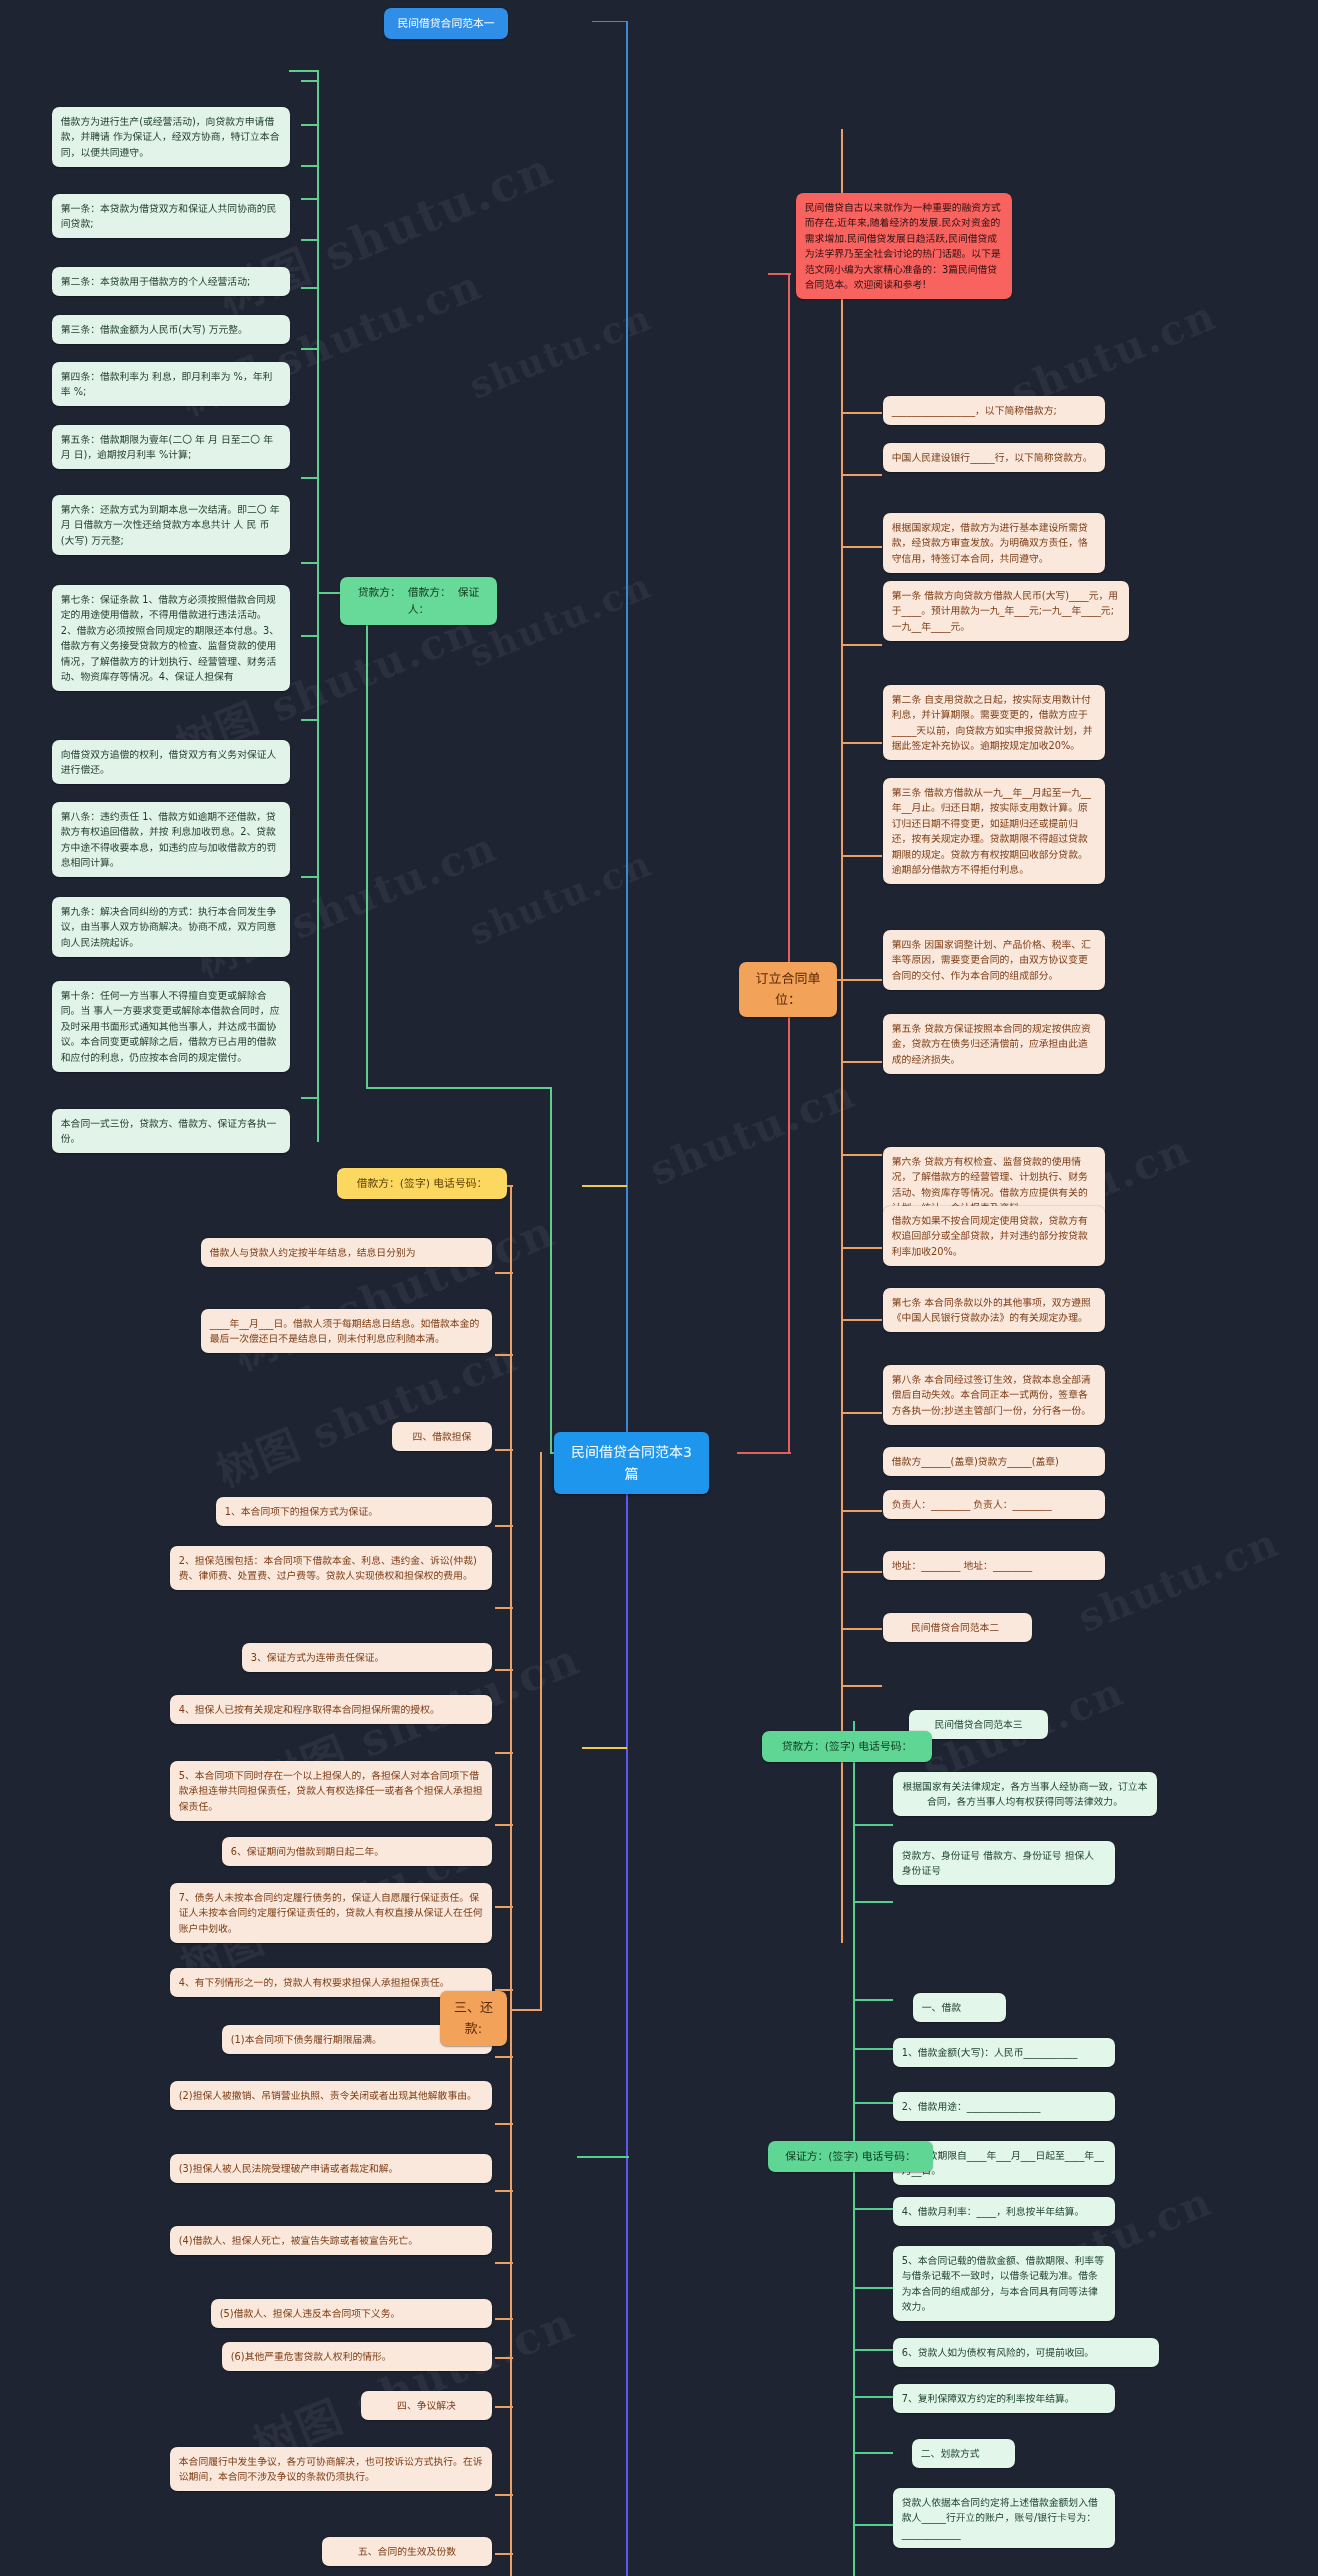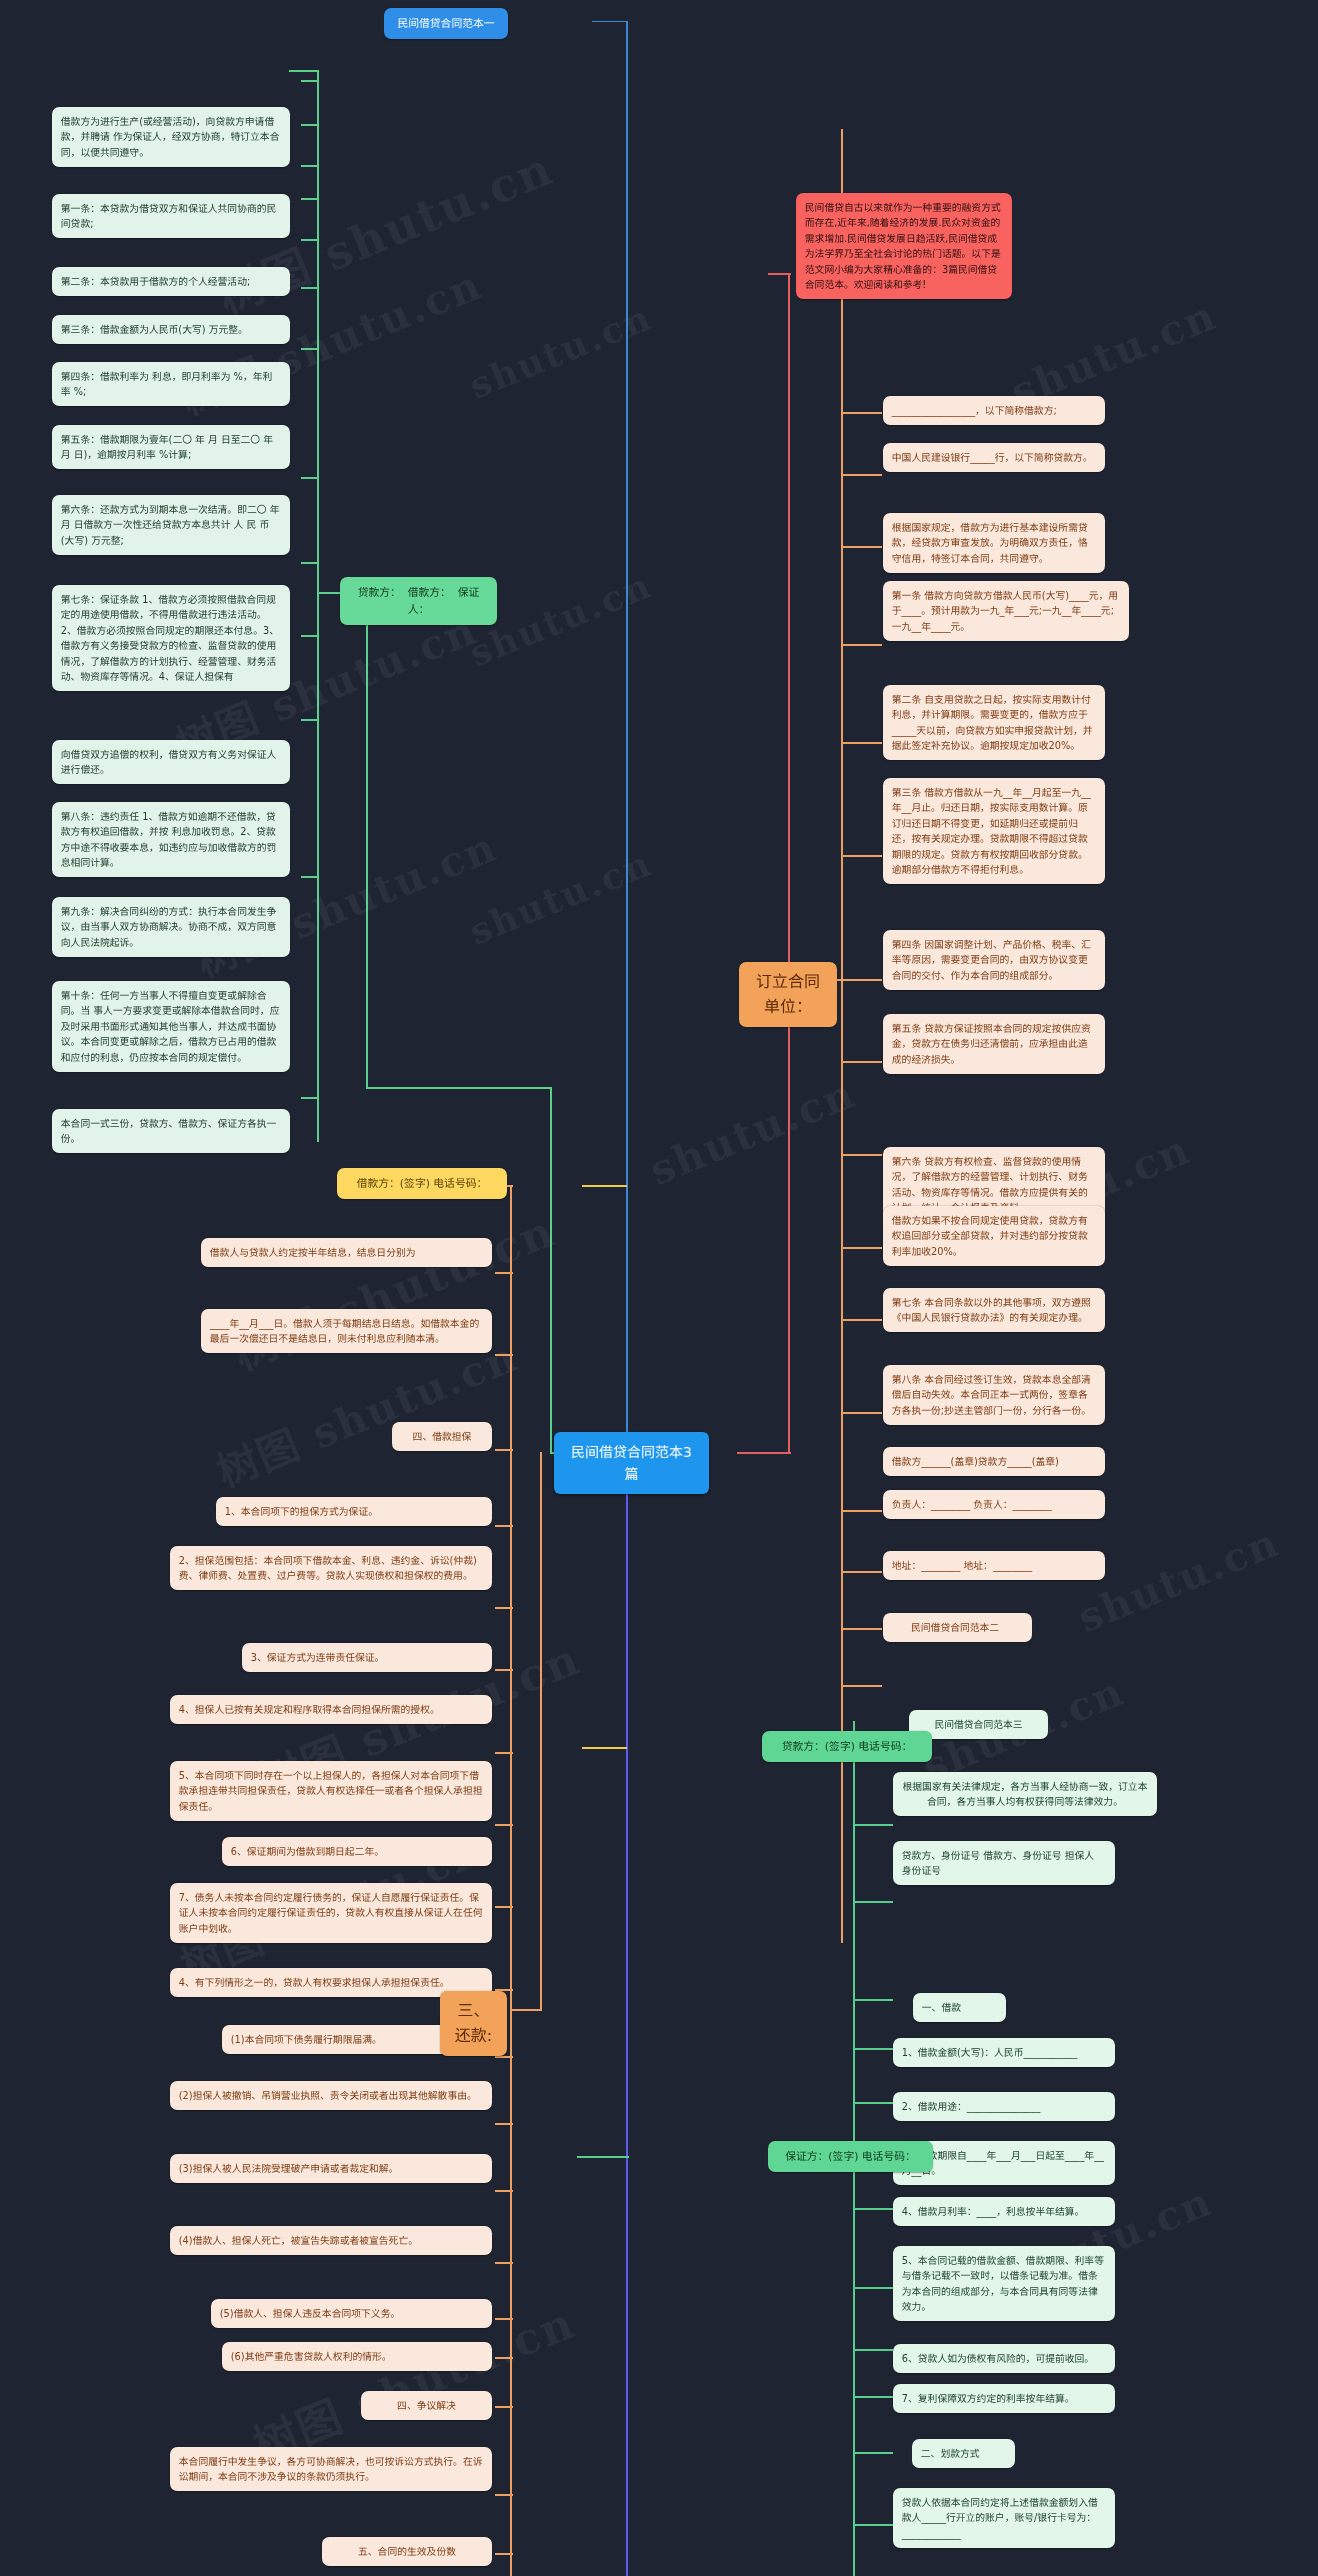--- a/index.html
+++ b/index.html
@@ -26,21 +26,21 @@
     box-shadow:0 0.5px 1.5px rgba(0,0,0,.35);
   }
   
   .n-root{background:#1f96ed;color:#ffffff;font-size:14px;font-weight:500;
           border-radius:6.2px;padding:8.8px 12.4px;box-shadow:0 1px 3.1px rgba(0,0,0,.5);}
   .n-green-leaf{background:#e2f4e9;color:#1d3b29;}
   .n-green-br  {background:#67d998;color:#10381f;font-size:10.8px;padding:7.2px 10.3px;}
   .n-mint-leaf {background:#e3f6ea;color:#1f4530;}
   .n-mint-br   {background:#5fd694;color:#0e3a20;font-size:10.8px;padding:7.2px 10.3px;}
   .n-peach-leaf{background:#fae8dc;color:#7e3c14;}
-  .n-peach-br  {background:#f2a259;color:#5d2a08;font-size:16px;padding:7.2px 10.3px;}
+  .n-peach-br  {background:#f2a259;color:#5d2a08;font-size:13px;padding:7.2px 10.3px;}
   .n-red-leaf  {background:#f9635f;color:#2d1010;}
   .n-yellow-br {background:#fcd860;color:#5c4204;font-size:10.8px;padding:7.2px 10.3px;}
   .n-blue-br   {background:#2f8fe8;color:#ffffff;font-size:10.8px;padding:7.2px 10.3px;}
 
   
   .ln{position:absolute;pointer-events:none;}
   .ln.h{height:1.5px;}
   .ln.v{width:1.5px;}
   .c-green {background:#5ccf8d;}
   .c-mint  {background:#55cf8b;}
@@ -240,21 +240,21 @@
   <div class="node n-mint-leaf" style="left:909px;top:1710px;width:139px;text-align:center;">民间借贷合同范本三</div>
 
   <div class="node n-mint-leaf" style="left:893px;top:1772px;width:264px;text-align:center;">根据国家有关法律规定，各方当事人经协商一致，订立本合同，各方当事人均有权获得同等法律效力。</div>
   <div class="node n-mint-leaf" style="left:893px;top:1841px;width:222px;">贷款方、身份证号 借款方、身份证号 担保人 身份证号</div>
   <div class="node n-mint-leaf" style="left:913px;top:1993px;width:93px;">一、借款</div>
   <div class="node n-mint-leaf" style="left:893px;top:2038px;width:222px;">1、借款金额(大写)：人民币___________</div>
   <div class="node n-mint-leaf" style="left:893px;top:2092px;width:222px;">2、借款用途：_______________</div>
   <div class="node n-mint-leaf" style="left:893px;top:2141px;width:222px;">3、借款期限自____年___月___日起至____年__月__日。</div>
   <div class="node n-mint-leaf" style="left:893px;top:2197px;width:222px;">4、借款月利率：____，利息按半年结算。</div>
   <div class="node n-mint-leaf" style="left:893px;top:2246px;width:222px;">5、本合同记载的借款金额、借款期限、利率等与借条记载不一致时，以借条记载为准。借条为本合同的组成部分，与本合同具有同等法律效力。</div>
-  <div class="node n-mint-leaf" style="left:893px;top:2338px;width:222px;margin-top:6px;">6、贷款人如为债权有风险的，可提前收回。</div>
+  <div class="node n-mint-leaf" style="left:893px;top:2338px;width:266px;">6、贷款人如为债权有风险的，可提前收回。</div>
   <div class="node n-mint-leaf" style="left:893px;top:2384px;width:222px;">7、复利保障双方约定的利率按年结算。</div>
   <div class="node n-mint-leaf" style="left:912px;top:2439px;width:103px;">二、划款方式</div>
   <div class="node n-mint-leaf" style="left:893px;top:2488px;width:222px;">贷款人依据本合同约定将上述借款金额划入借款人_____行开立的账户，账号/银行卡号为：____________</div>
 
   <div class="node n-mint-br" style="left:762px;top:1731px;width:170px;text-align:center;">贷款方：(签字) 电话号码：</div>
   <div class="node n-mint-br" style="left:768px;top:2141px;width:165px;text-align:center;">保证方：(签字) 电话号码：</div>
 
 </div>
 
 

